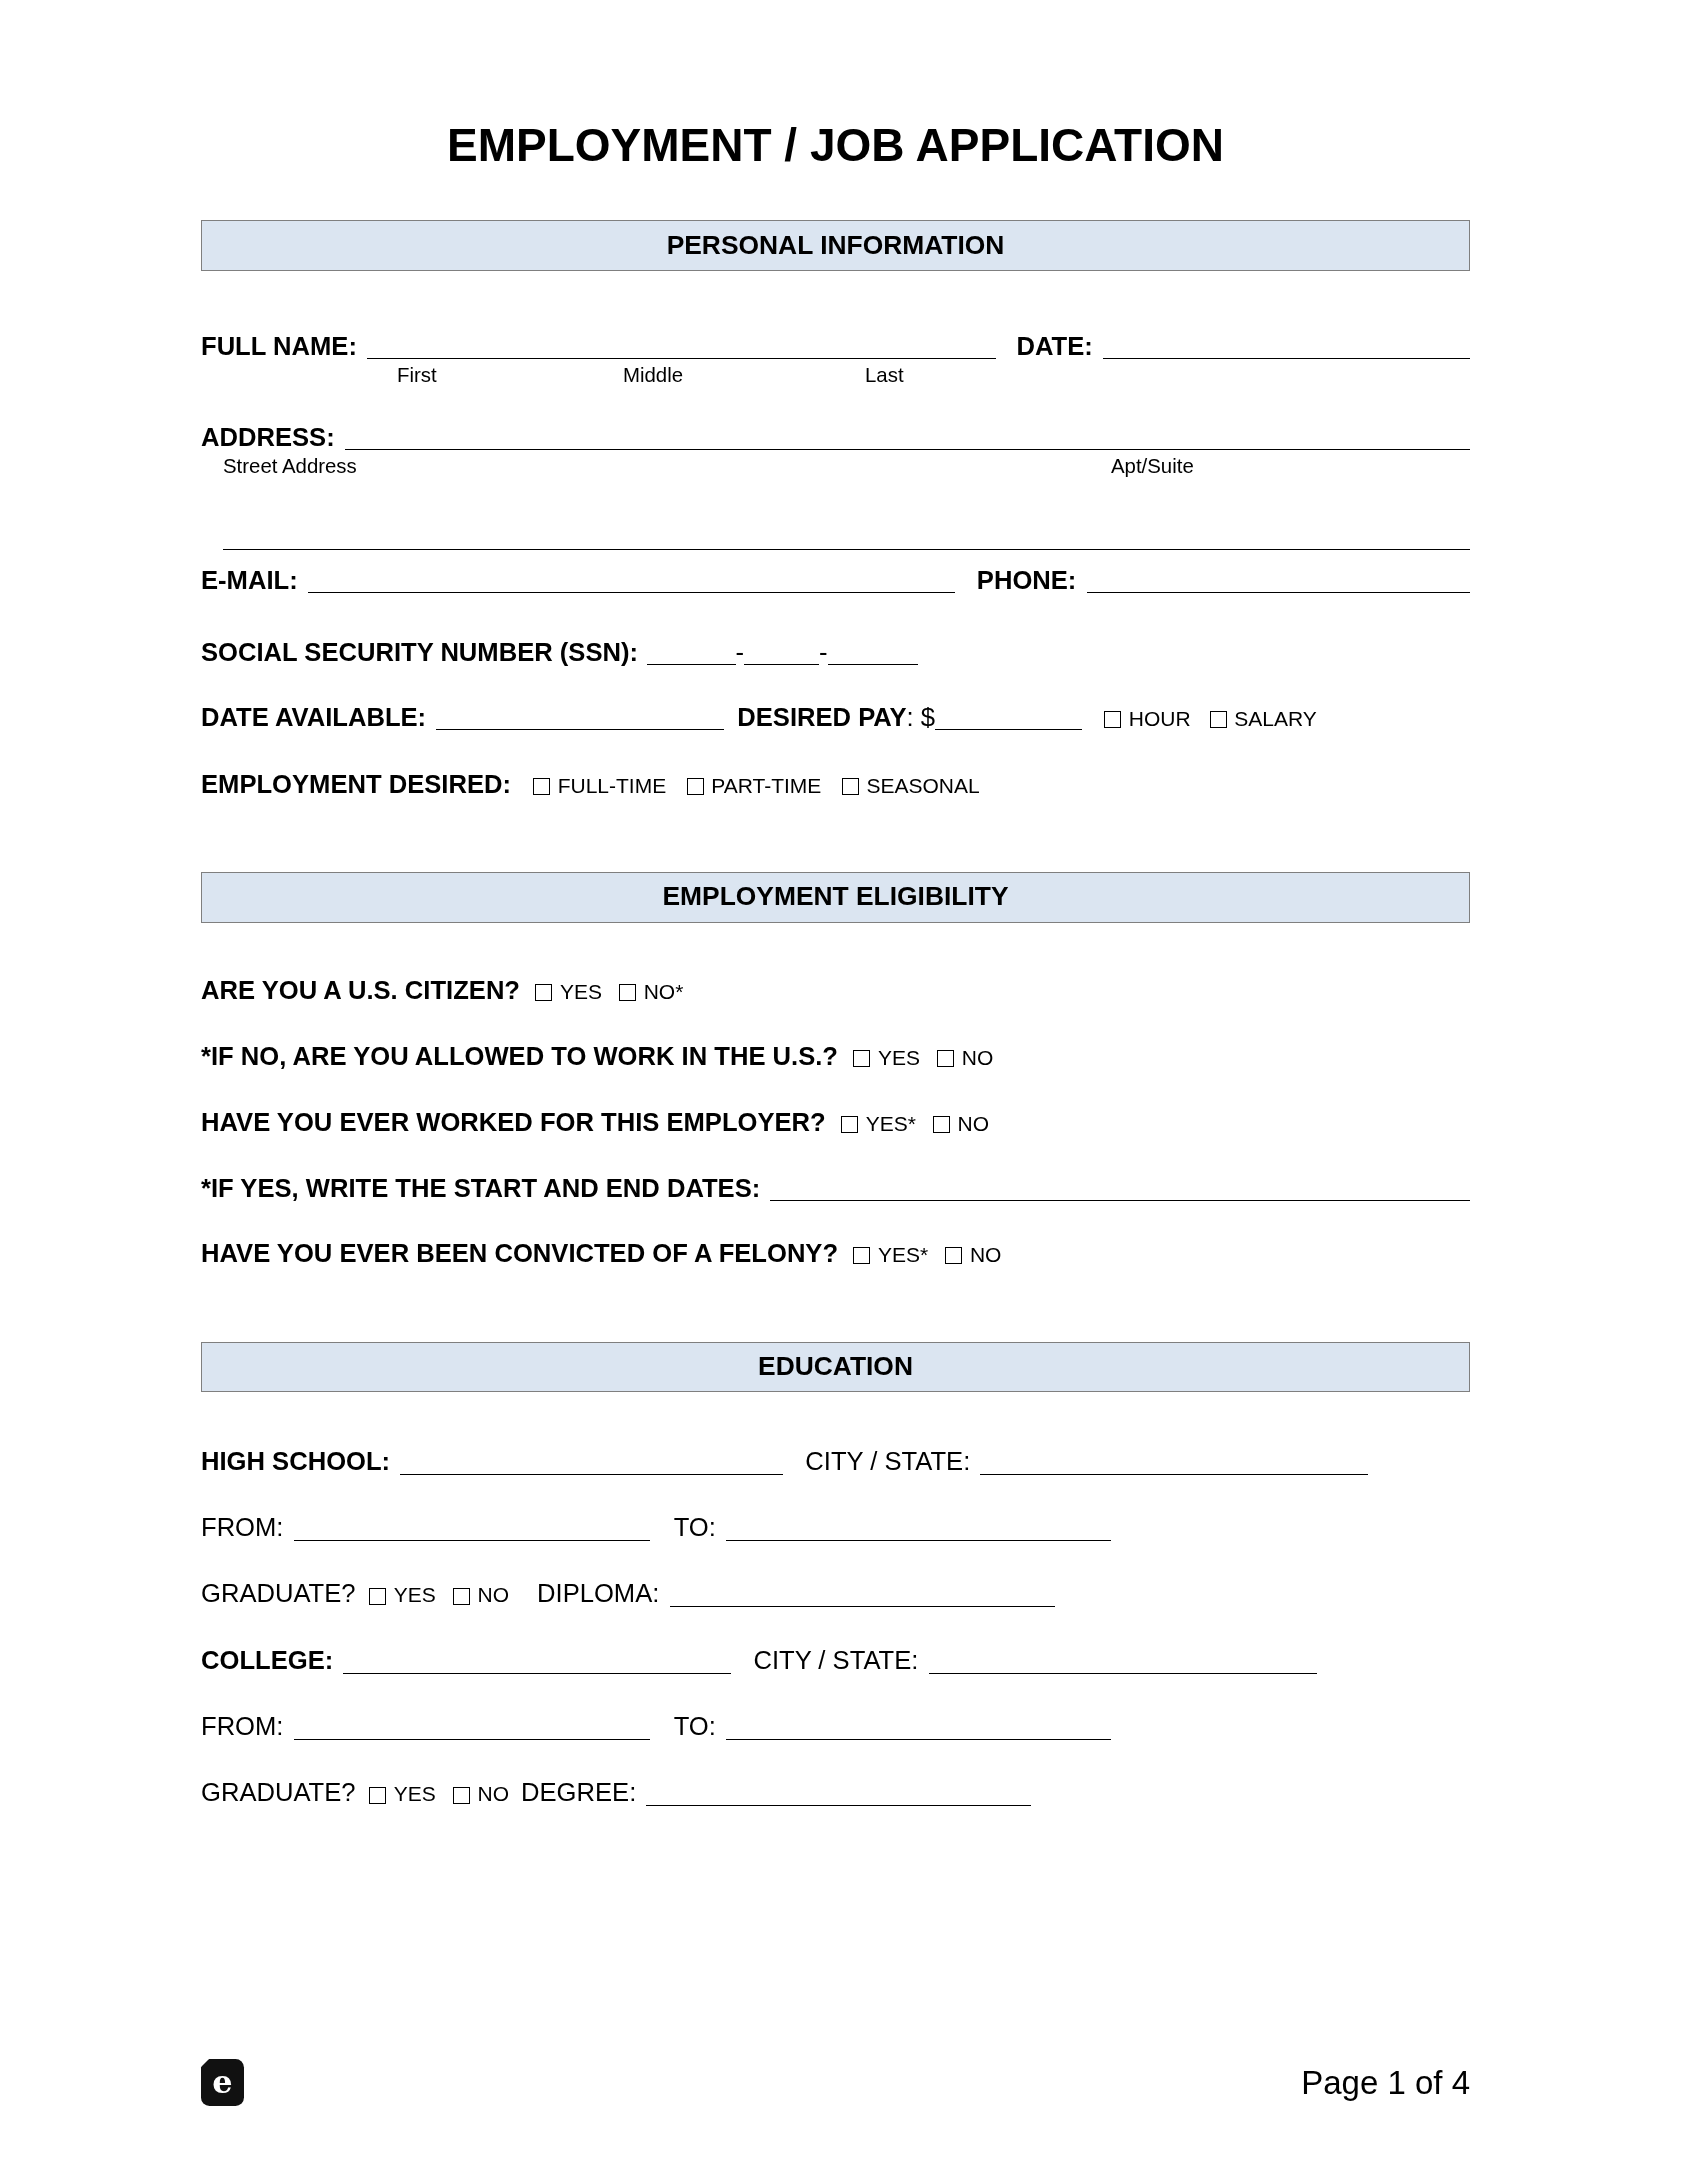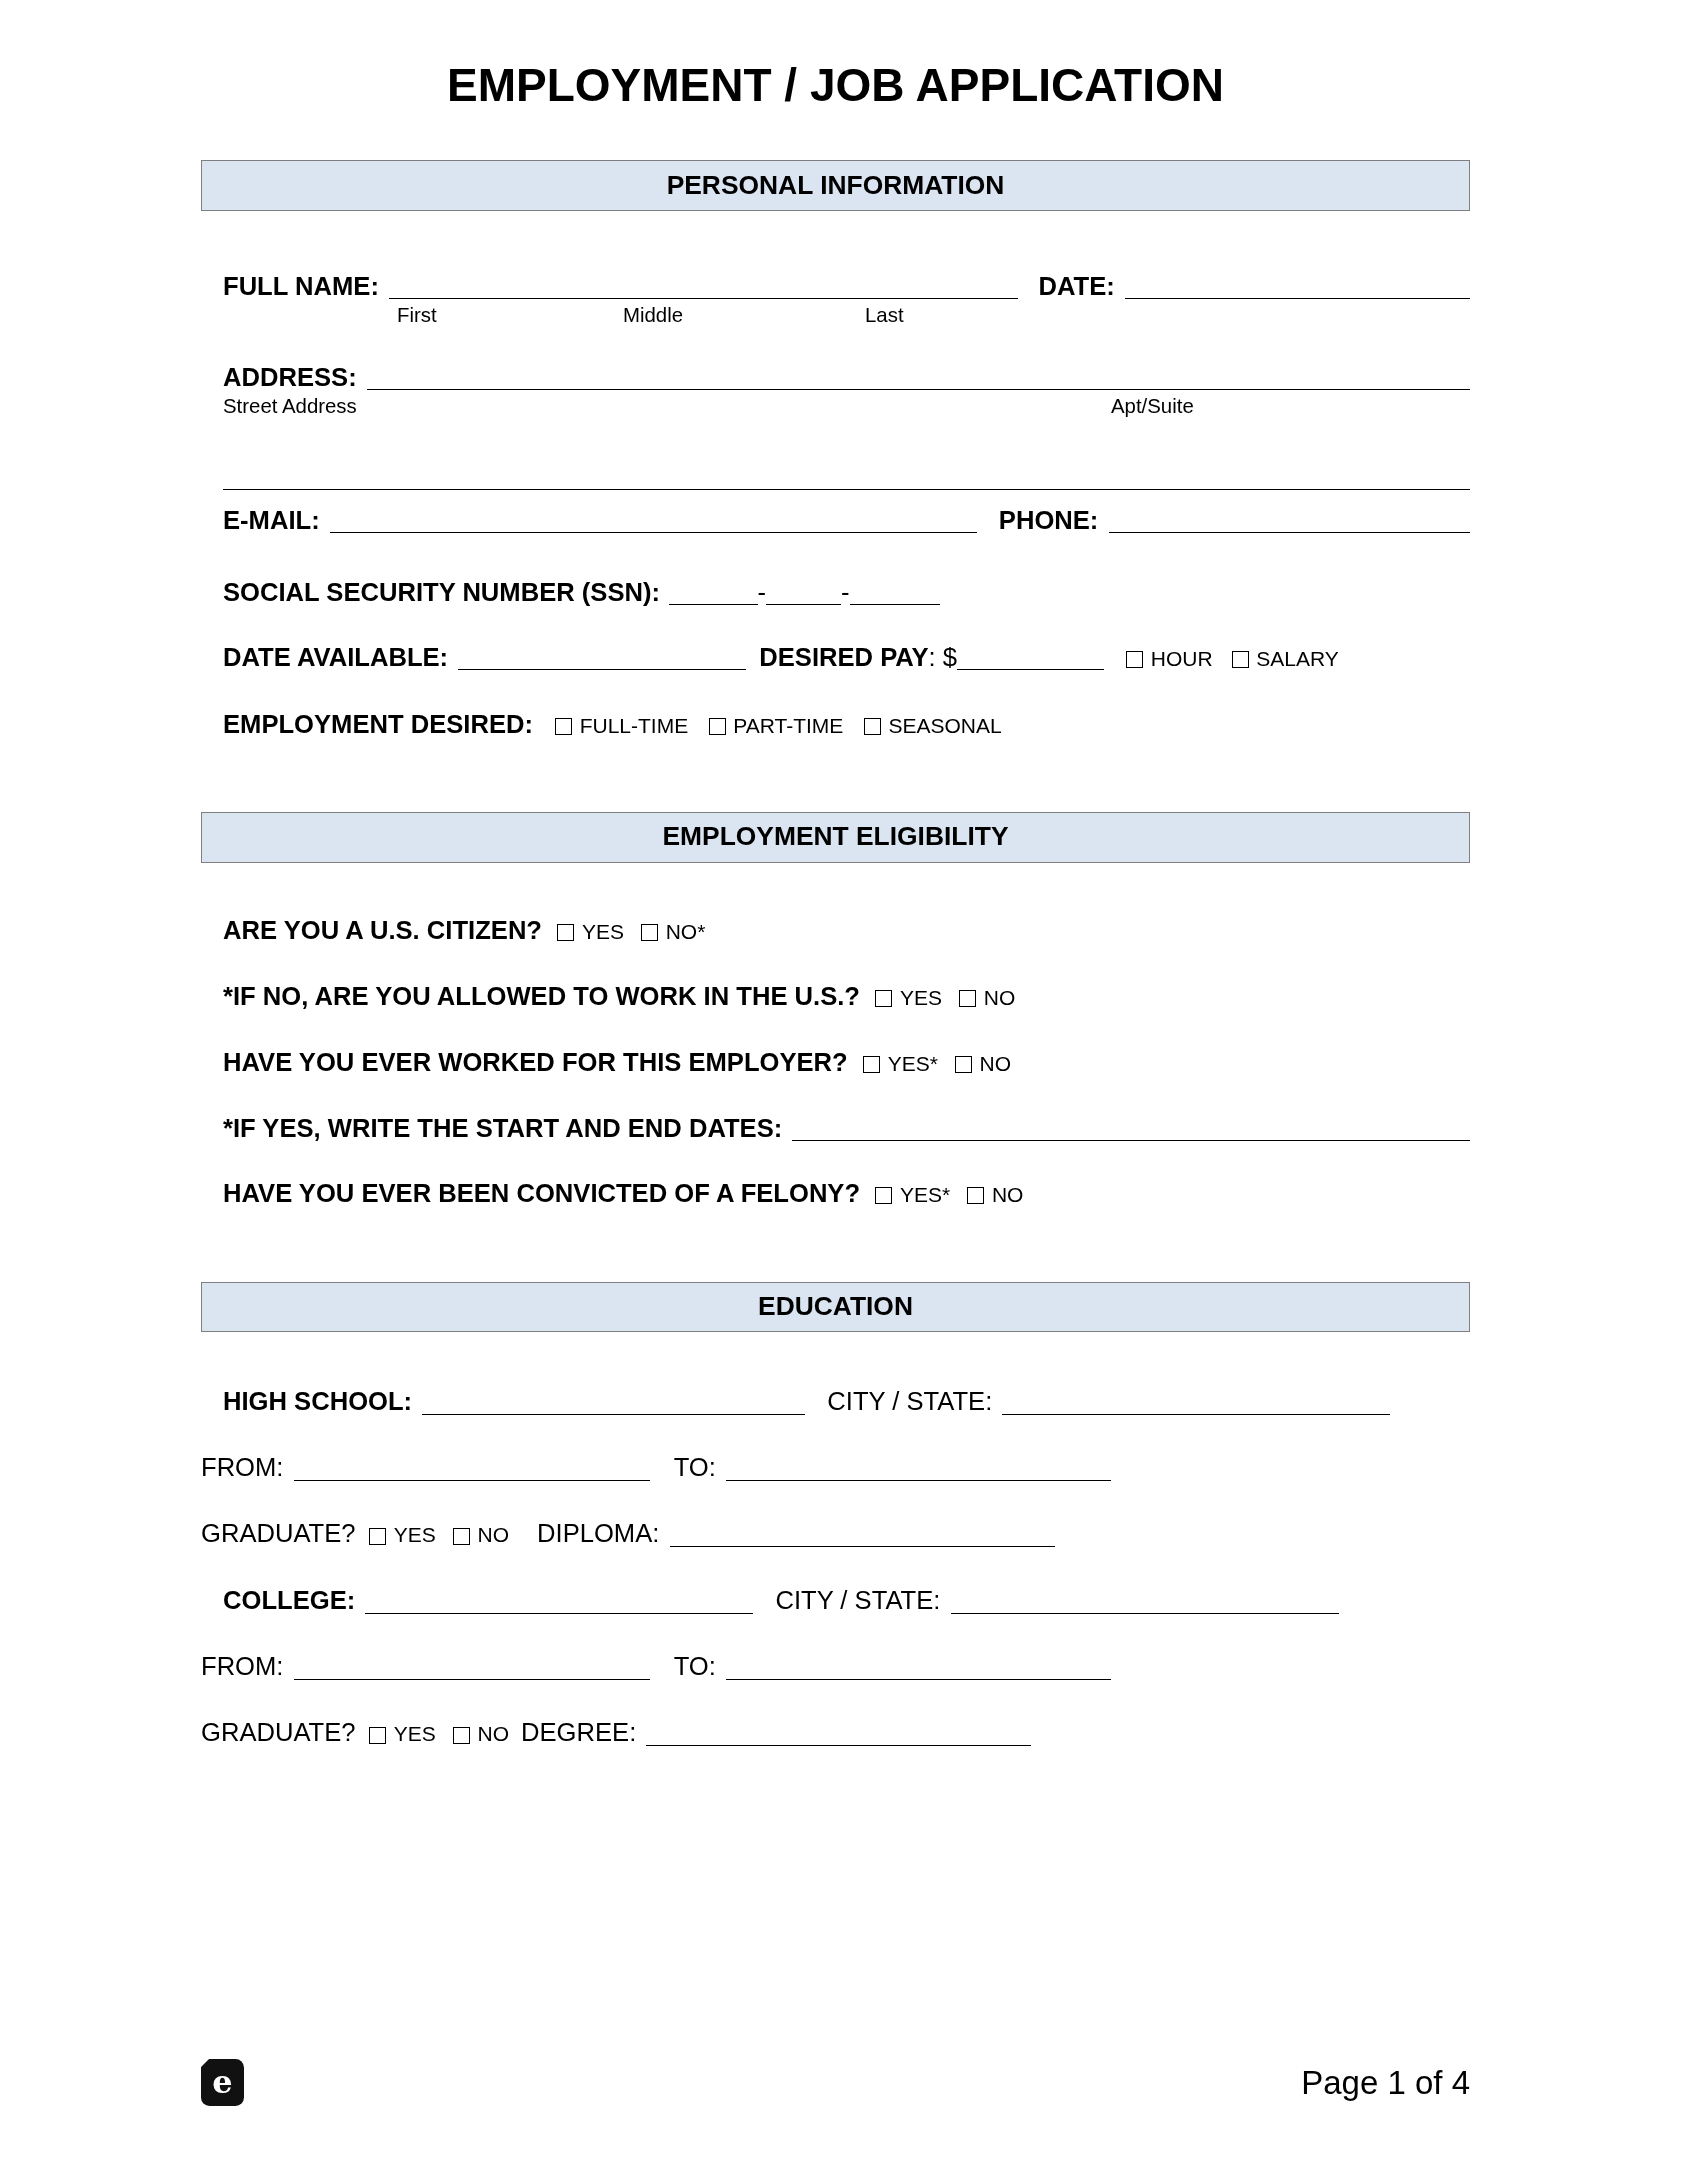--- a/index.html
+++ b/index.html
@@ -3,21 +3,21 @@
 <meta charset="utf-8">
 <style>
   * { margin:0; padding:0; box-sizing:border-box; }
   html,body { background:#ffffff; }
   .page {
     position:relative;
     width:1668px; height:2181px;
     background:#ffffff;
     color:#000000;
     font-family:"Liberation Sans", sans-serif;
-    padding:60px 198px 0 201px;
+    padding:120px 198px 0 201px;
     overflow:hidden;
   }
   .doc-title {
     text-align:center;
     font-size:46px;
     font-weight:bold;
     line-height:51px;
   }
   .section-header {
     background:#dbe5f1;
@@ -27,21 +27,21 @@
     font-weight:bold;
     padding:8.5px 0 9.4px 0;
   }
   .row {
     display:flex;
     align-items:baseline;
     font-size:25.6px;
     line-height:29px;
     white-space:nowrap;
   }
-  .b { font-weight:bold;margin-left:22px; }
+  .b { font-weight:bold; }
   .line {
     display:inline-block;
     border-bottom:1.7px solid #000000;
     height:19px;
     position:relative;
     top:4.3px;
     flex:none;
   }
   .fill { flex:1 1 auto; }
   .chk {

